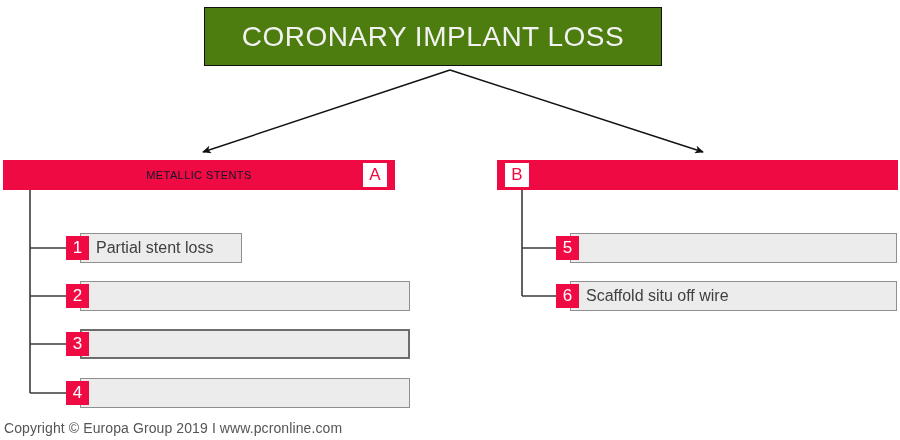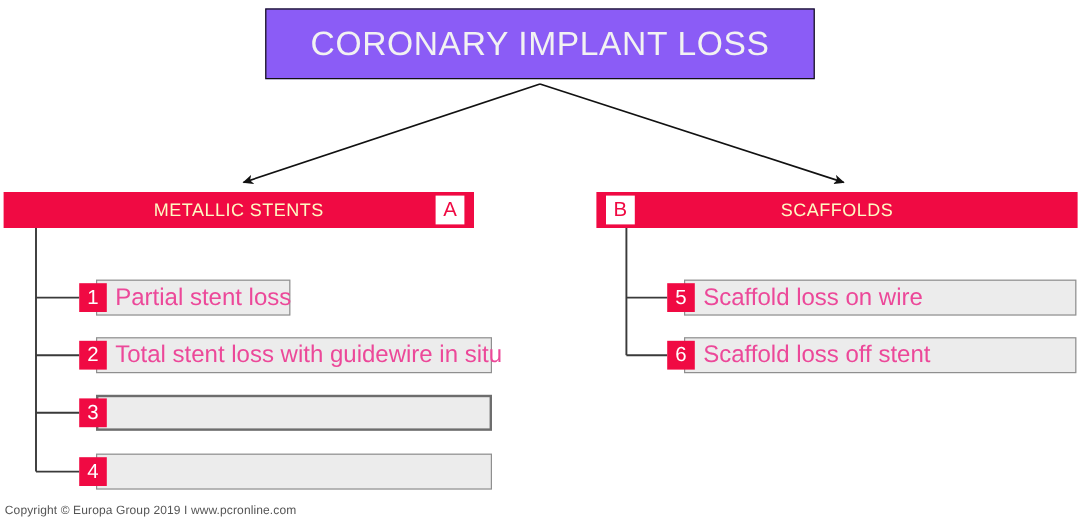--- a/index.html
+++ b/index.html
@@ -28,25 +28,25 @@
     position: absolute;
     left: 0; top: 0;
     width: 900px;
     height: 440px;
     z-index: 1;
   }
 
   
   .title-box {
     position: absolute;
-    left: 221px;
+    left: 204px;
     top: 7px;
     width: 456px;
     height: 57px;
-    background: #8b5cf6;
+    background: #4d7c0f;
     border: 1px solid #111111;
     z-index: 3;
     display: flex;
     align-items: center;
     justify-content: center;
   }
   .title-box .title-text {
     color: #f2f2f2;
     font-size: 28px;
     letter-spacing: 0.5px;
@@ -58,22 +58,22 @@
   .banner {
     position: absolute;
     height: 30px;
     background: #f00a43;
     z-index: 3;
     display: flex;
     align-items: center;
     justify-content: center;
   }
   .banner .banner-text {
-    color: #fef9c3;
-    font-size: 15px;
+    color: #0f172a;
+    font-size: 11px;
     letter-spacing: 0.4px;
     white-space: nowrap;
   }
   .banner-left  { left: 3px;   top: 160px; width: 392px; }
   .banner-right { left: 497px; top: 160px; width: 401px; }
 
   
   .letter-badge {
     position: absolute;
     top: 3px;
@@ -122,34 +122,34 @@
     justify-content: center;
     z-index: 4;
   }
   .item .item-label {
     position: absolute;
     left: 30px;
     top: 0;
     height: 30px;
     display: flex;
     align-items: center;
-    color: #ec4899;
-    font-size: 20px;
+    color: #404040;
+    font-size: 16px;
     white-space: nowrap;
     z-index: 4;
     text-align: right;
   }
 
   
   .footer {
     position: absolute;
     left: 4px;
     top: 420px;
     color: #555555;
-    font-size: 10px;
+    font-size: 14px;
     letter-spacing: 0.1px;
     z-index: 3;
     white-space: nowrap;
   }
 </style>
 </head>
 <body>
 
 <div id="canvas">
 
@@ -179,52 +179,49 @@
     <span class="title-text">CORONARY IMPLANT LOSS</span>
   </div>
 
   <div class="banner banner-left">
     <span class="banner-text">METALLIC STENTS</span>
     <span class="letter-badge at-right">A</span>
   </div>
 
   <div class="banner banner-right">
     <span class="letter-badge at-left">B</span>
-    <span class="banner-text">SCAFFOLDS</span>
   </div>
 
   <div class="item" style="left:66px; top:233px; width:176px;">
     <div class="item-box" style="width:162px;"></div>
     <span class="num-badge">1</span>
     <span class="item-label">Partial stent loss</span>
   </div>
 
   <div class="item" style="left:66px; top:281px; width:344px;">
     <div class="item-box" style="width:330px;"></div>
     <span class="num-badge">2</span>
-    <span class="item-label">Total stent loss with guidewire in situ</span>
   </div>
 
   <div class="item thick-border" style="left:66px; top:329px; width:344px;">
     <div class="item-box" style="width:330px;"></div>
     <span class="num-badge">3</span>
   </div>
 
   <div class="item" style="left:66px; top:378px; width:344px;">
     <div class="item-box" style="width:330px;"></div>
     <span class="num-badge">4</span>
   </div>
 
   <div class="item" style="left:556px; top:233px; width:341px;">
     <div class="item-box" style="width:327px;"></div>
     <span class="num-badge">5</span>
-    <span class="item-label">Scaffold loss on wire</span>
   </div>
 
   <div class="item" style="left:556px; top:281px; width:341px;">
     <div class="item-box" style="width:327px;"></div>
     <span class="num-badge">6</span>
-    <span class="item-label">Scaffold loss off stent</span>
+    <span class="item-label">Scaffold situ off wire</span>
   </div>
 
   <div class="footer">Copyright © Europa Group 2019 I www.pcronline.com</div>
 
 </div>
 
 </body></html>

